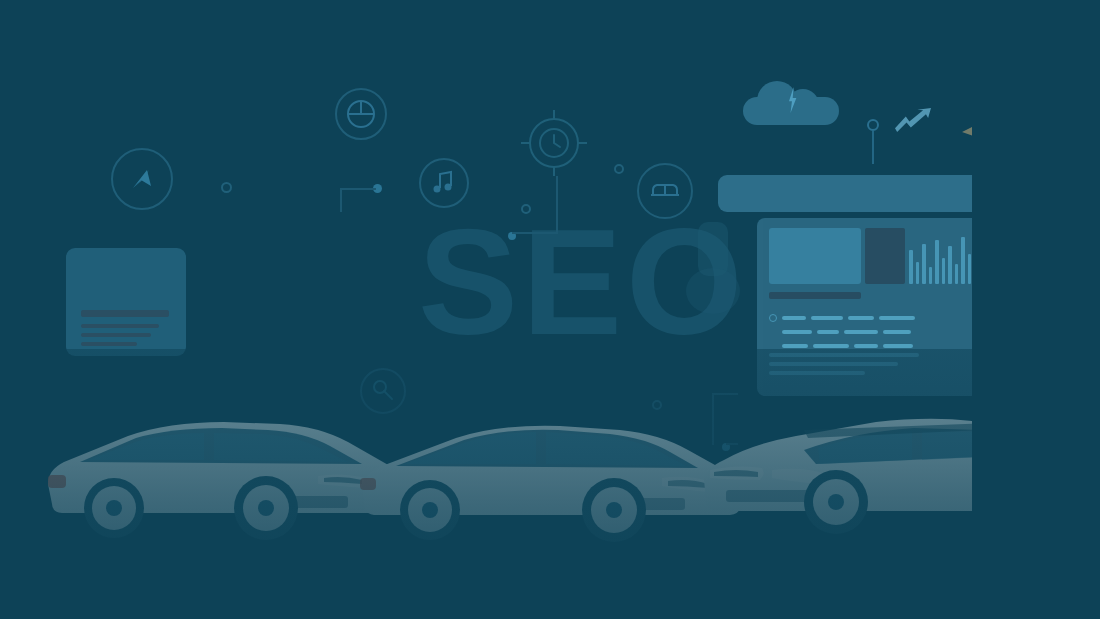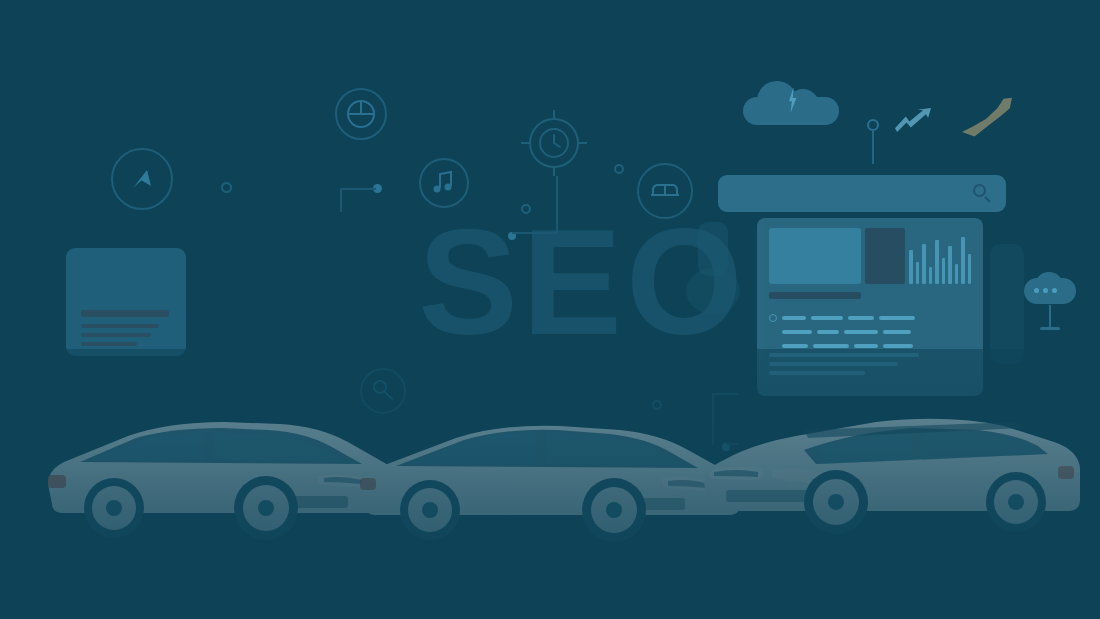--- a/index.html
+++ b/index.html
@@ -4,21 +4,21 @@
 <style>
   * { margin:0; padding:0; box-sizing:border-box; }
   html, body {
     width:1100px; height:619px; overflow:hidden;
     background:#0d4257;
     font-family:"Liberation Sans", sans-serif;
   }
 
   #stage {
     position:relative;
-    width:1100px; height:619px;
+    width:972px; height:619px;
     background:#0d4257;
     overflow:hidden;
     text-decoration:underline;
   }
 
   
   .bg-layer { position:absolute; inset:0; overflow:hidden; }
 
   
   .seo-watermark {

